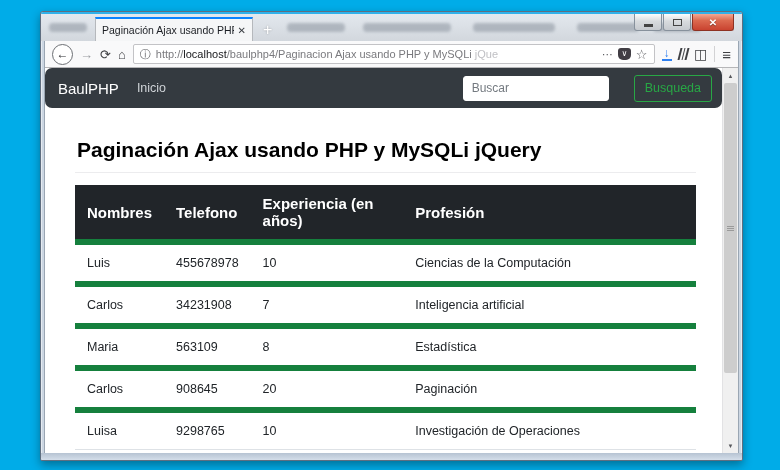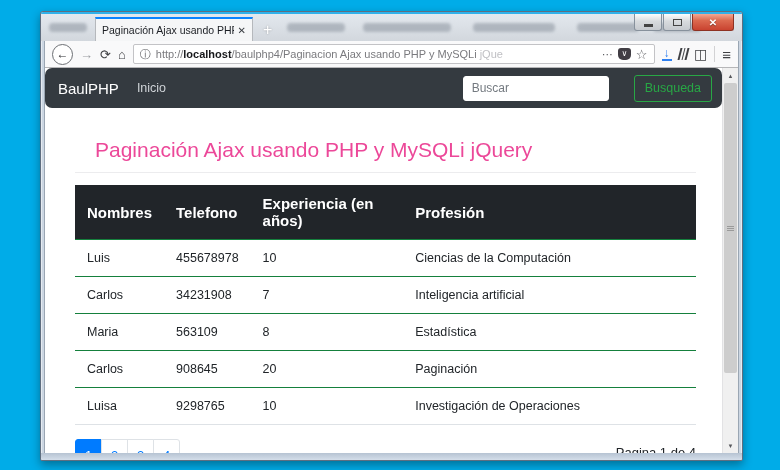--- a/index.html
+++ b/index.html
@@ -52,21 +52,21 @@
     width:21px;height:21px;border:1.5px solid #6c6f74;border-radius:50%;
     display:flex;align-items:center;justify-content:center;box-sizing:border-box;background:#fff;
   }
   .back-circle .nav-ico{font-size:12px;color:#27282c;}
   .fwd{color:#9b9da1;}
   .urlbar{
     flex:1;height:20px;background:#fff;border:1px solid #c3c3c6;border-radius:2px;
     display:flex;align-items:center;padding:0 6px;gap:5px;min-width:0;box-sizing:border-box;
   }
   .url-text{flex:1;font-size:11px;color:#7a7a7e;white-space:nowrap;overflow:hidden;min-width:0;}
-  .url-host{color:#17181b;font-weight:bold;}
+  .url-host{color:#17181b;font-weight:normal;}
   .url-tail{color:#c0c0c4;}
   .sm-ico{font-size:11px;color:#5c5d61;line-height:1;}
   .pocket{
     width:13px;height:12px;background:#413d44;border-radius:3px 3px 5px 5px;
     display:flex;align-items:center;justify-content:center;color:#fff;font-size:8px;line-height:1;
   }
   .dl-wrap{display:flex;flex-direction:column;align-items:center;}
   .dl-arrow{font-size:12px;font-weight:bold;color:var(--download_blue,#2e7ff0);line-height:10px;}
   .dl-base{width:10px;height:2px;background:var(--download_blue,#2e7ff0);margin-top:1px;}
   .library{display:flex;gap:2px;transform:skewX(-14deg);}
@@ -97,28 +97,28 @@
     width:146px;height:25px;border:1px solid #fff;border-radius:3px;background:#fff;
     font-size:12px;padding:0 8px;box-sizing:border-box;font-family:"Liberation Sans",sans-serif;color:#333;
   }
   .search-input::placeholder{color:#747a80;}
   .search-btn{
     height:27px;margin-left:7px;padding:0 10px;background:transparent;
     border:1px solid var(--success_green,#28a745);border-radius:3px;
     color:var(--success_green,#28a745);font-size:12.5px;font-family:"Liberation Sans",sans-serif;cursor:pointer;
   }
   .content{padding:30px 26px 0 30px;}
-  .page-title{font-size:21px;font-weight:normal;color:#ec4899;margin:0 0 10px 20px;}
+  .page-title{font-size:21px;font-weight:bold;color:#000000;margin:0 0 10px 2px;}
   .title-rule{border:none;border-top:1px solid #ececee;margin:0 0 12px 0;}
   table{width:100%;border-collapse:collapse;font-size:12.5px;color:#212529;}
   thead th{
     background:var(--table_header_bg,#212529);color:#fff;text-align:left;
     padding:10px 12px;font-weight:bold;font-size:15px;
   }
-  tbody td{padding:11px 12px;border-top:1px solid #15803d;}
+  tbody td{padding:11px 12px;border-top:6px solid #15803d;}
   tbody tr:last-child td{border-bottom:1px solid #dee2e6;}
   .col-0{width:13%;} .col-1{width:13%;} .col-2{width:25%;} .col-3{width:49%;}
   .pager-row{display:flex;justify-content:space-between;align-items:flex-start;margin-top:14px;}
   .pager{display:flex;}
   .page-btn{
     min-width:27px;height:32px;box-sizing:border-box;border:1px solid #dee2e6;background:#fff;
     color:var(--accent_blue,#007bff);font-size:13px;margin-left:-1px;cursor:pointer;
     font-family:"Liberation Sans",sans-serif;padding:0 8px;
   }
   .page-btn:first-child{border-radius:3px 0 0 3px;margin-left:0;}

